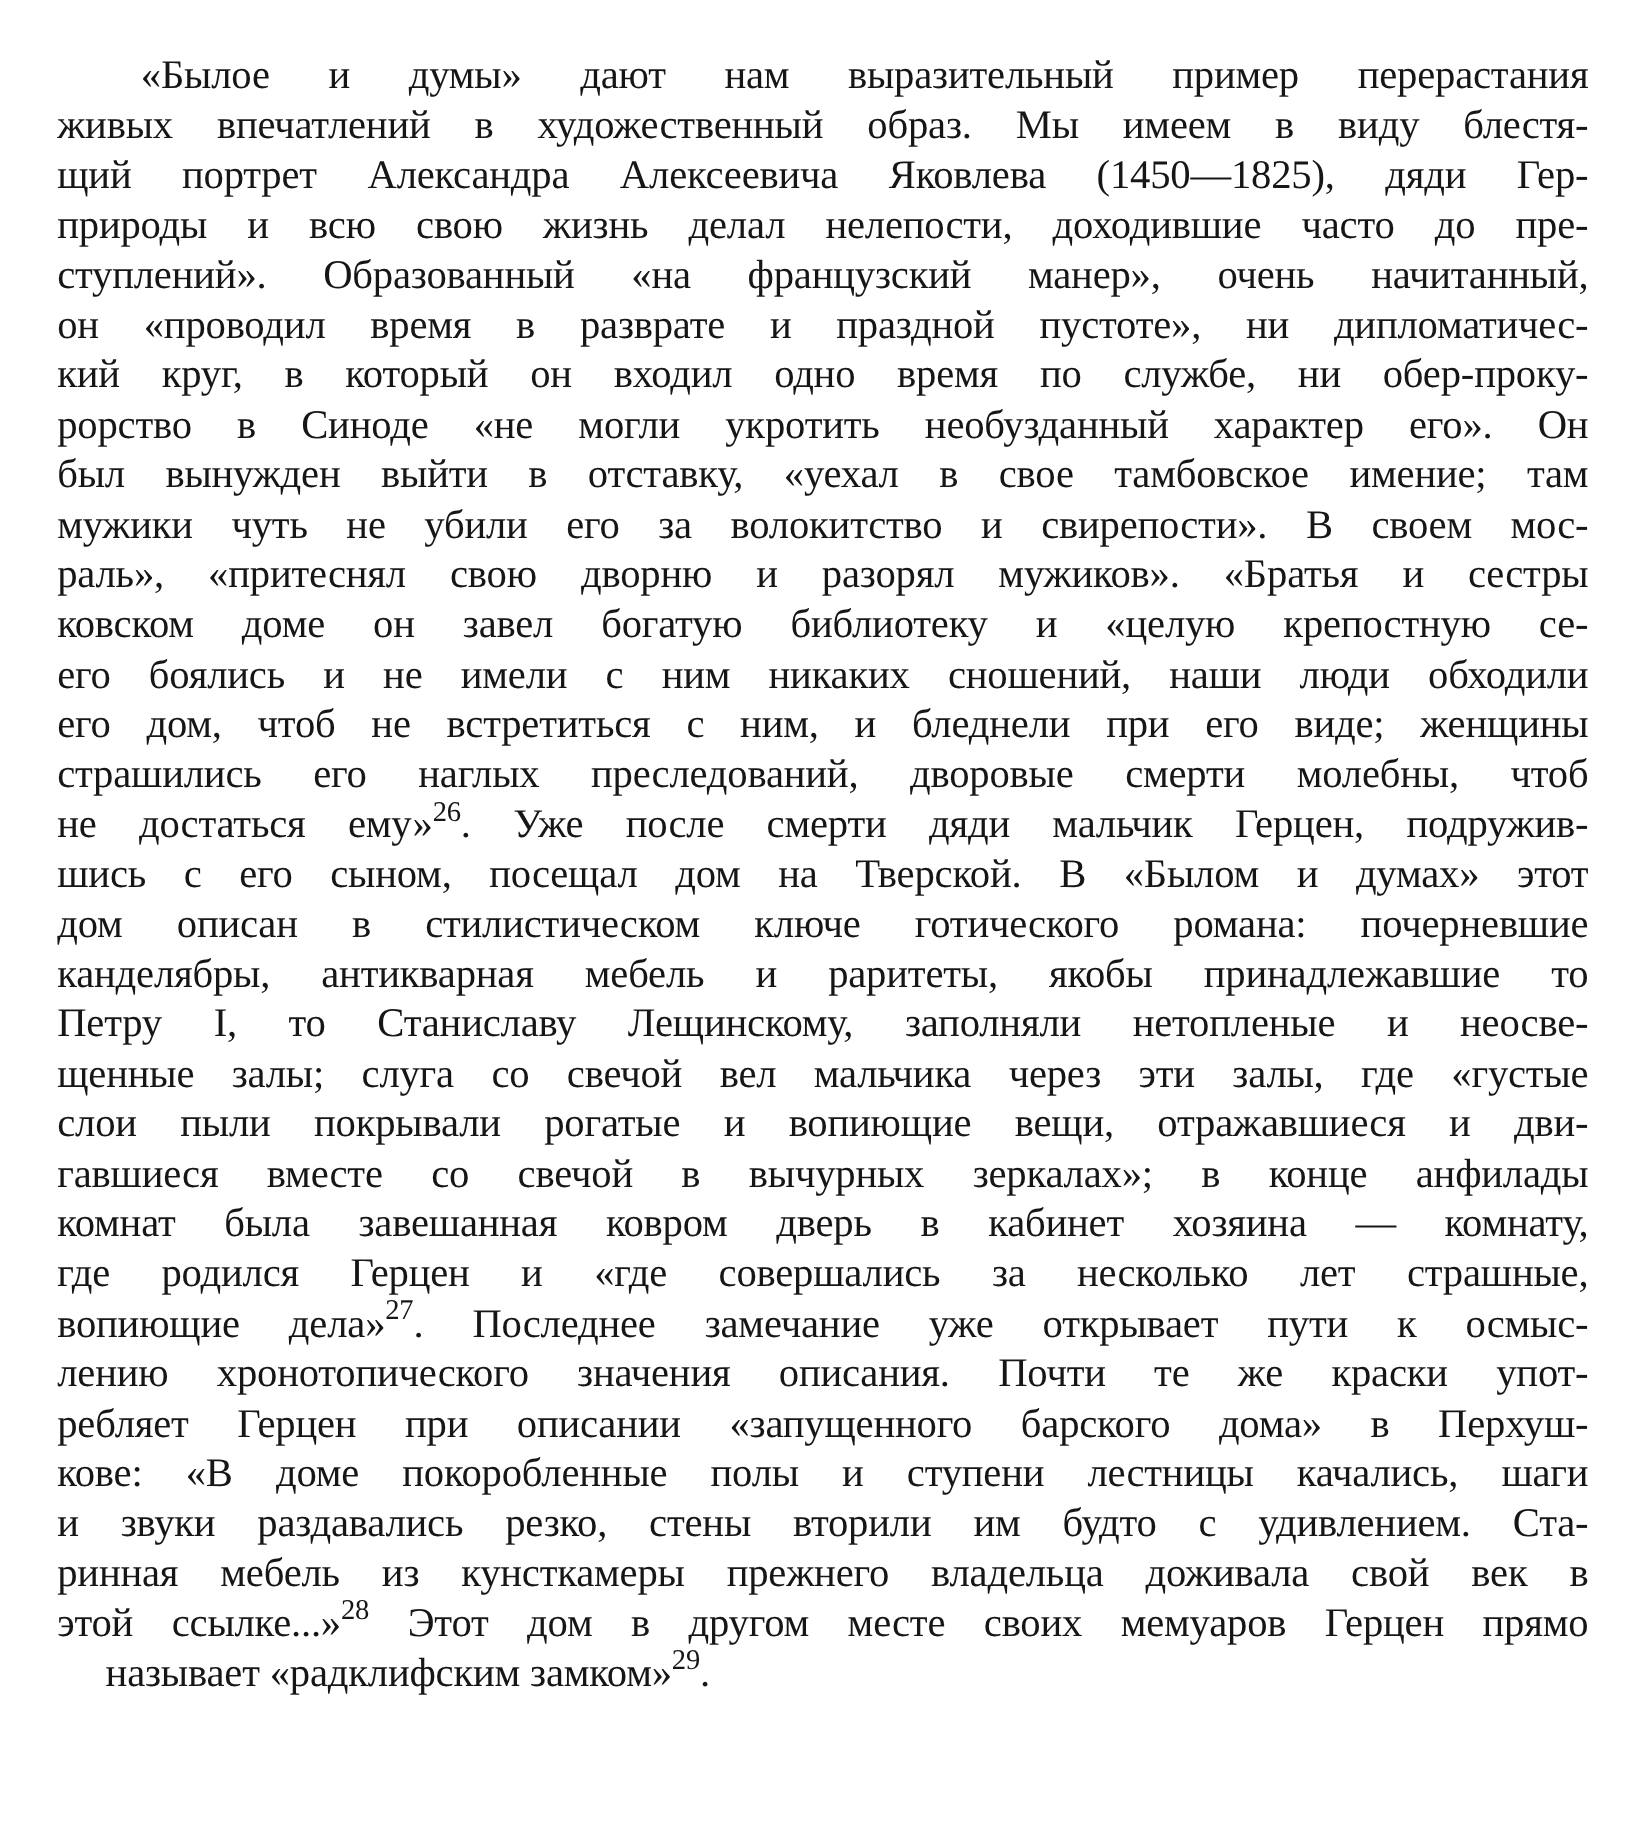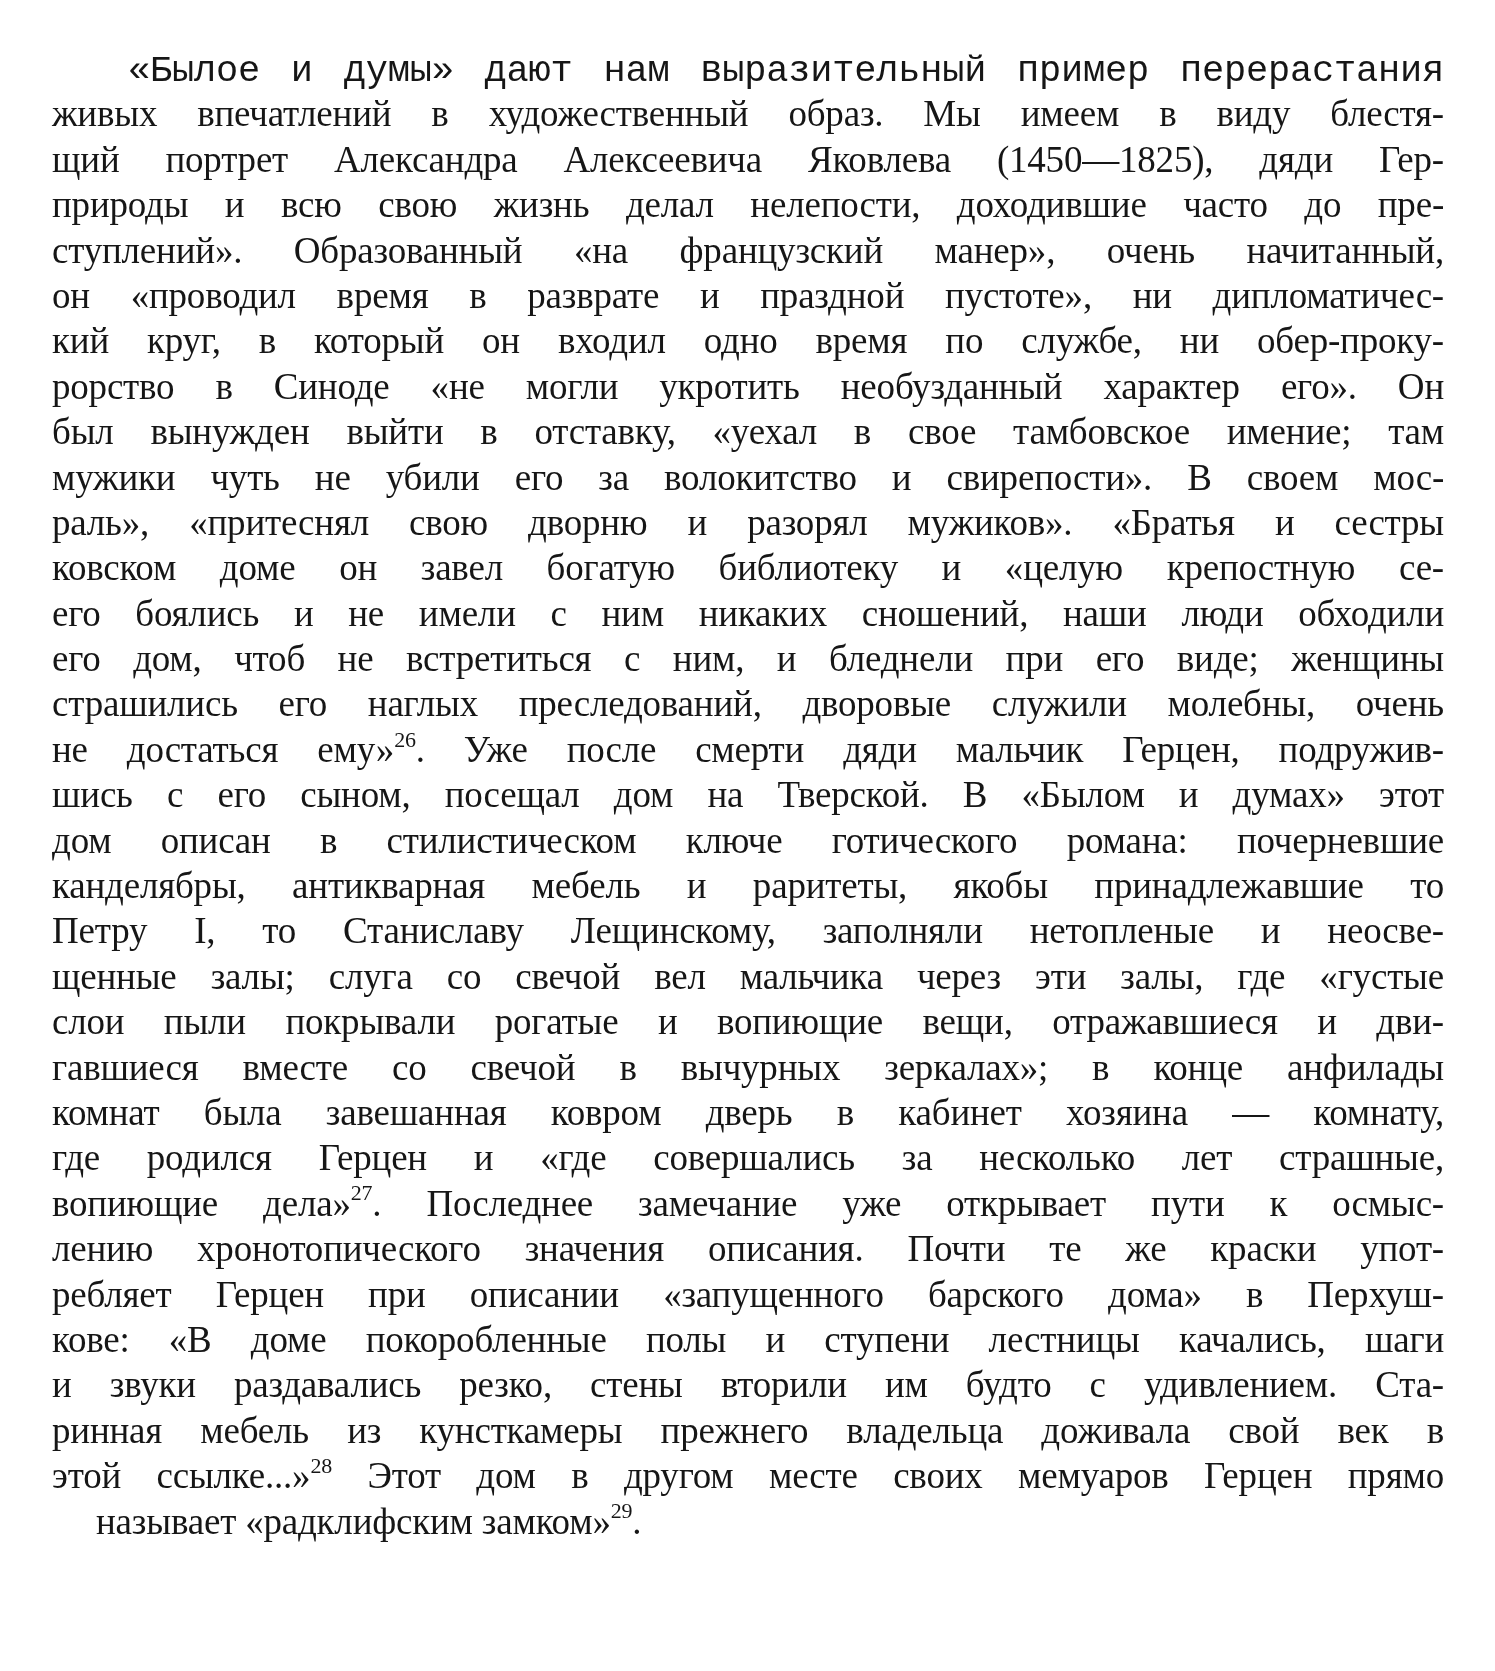--- a/index.html
+++ b/index.html
@@ -42,27 +42,26 @@
     .line .t {
       display: inline-block;
       width: 100%;
       text-align: justify;
       text-align-last: justify;
       white-space: normal;
     }
     .line.first .t {
       width: calc(100% - 76px);
       text-indent: 0;
-      font-family: Liberation Mono, monospace;
     }
     .line.last .t {
       text-align-last: left;
     }
     sup {
-      font-size: 22px;
+      font-size: 26px;
       line-height: 0;
       vertical-align: super;
       position: relative;
       top: -2px;
     }
   </style>
 </head>
 <body>
 
 <div class="page">
@@ -74,21 +73,21 @@
       <div class="line"><span class="t">ступлений». Образованный «на французский манер», очень начитанный,</span></div>
       <div class="line"><span class="t">он «проводил время в разврате и праздной пустоте», ни дипломатичес-</span></div>
       <div class="line"><span class="t">кий круг, в который он входил одно время по службе, ни обер-проку-</span></div>
       <div class="line"><span class="t">рорство в Синоде «не могли укротить необузданный характер его». Он</span></div>
       <div class="line"><span class="t">был вынужден выйти в отставку, «уехал в свое тамбовское имение; там</span></div>
       <div class="line"><span class="t">мужики чуть не убили его за волокитство и свирепости». В своем мос-</span></div>
       <div class="line"><span class="t">раль», «притеснял свою дворню и разорял мужиков». «Братья и сестры</span></div>
       <div class="line"><span class="t">ковском доме он завел богатую библиотеку и «целую крепостную се-</span></div>
       <div class="line"><span class="t">его боялись и не имели с ним никаких сношений, наши люди обходили</span></div>
       <div class="line"><span class="t">его дом, чтоб не встретиться с ним, и бледнели при его виде; женщины</span></div>
-      <div class="line"><span class="t">страшились его наглых преследований, дворовые служили молебны, очень</span></div>
+      <div class="line"><span class="t">страшились его наглых преследований, дворовые смерти молебны, чтоб</span></div>
       <div class="line"><span class="t"><span>не достаться ему»</span><sup>26</sup><span>. Уже после смерти дяди мальчик Герцен, подружив-</span></span></div>
       <div class="line"><span class="t">шись с его сыном, посещал дом на Тверской. В «Былом и думах» этот</span></div>
       <div class="line"><span class="t">дом описан в стилистическом ключе готического романа: почерневшие</span></div>
       <div class="line"><span class="t">канделябры, антикварная мебель и раритеты, якобы принадлежавшие то</span></div>
       <div class="line"><span class="t">Петру I, то Станиславу Лещинскому, заполняли нетопленые и неосве-</span></div>
       <div class="line"><span class="t">щенные залы; слуга со свечой вел мальчика через эти залы, где «густые</span></div>
       <div class="line"><span class="t">слои пыли покрывали рогатые и вопиющие вещи, отражавшиеся и дви-</span></div>
       <div class="line"><span class="t">гавшиеся вместе со свечой в вычурных зеркалах»; в конце анфилады</span></div>
       <div class="line"><span class="t">комнат была завешанная ковром дверь в кабинет хозяина — комнату,</span></div>
       <div class="line"><span class="t">где родился Герцен и «где совершались за несколько лет страшные,</span></div>

